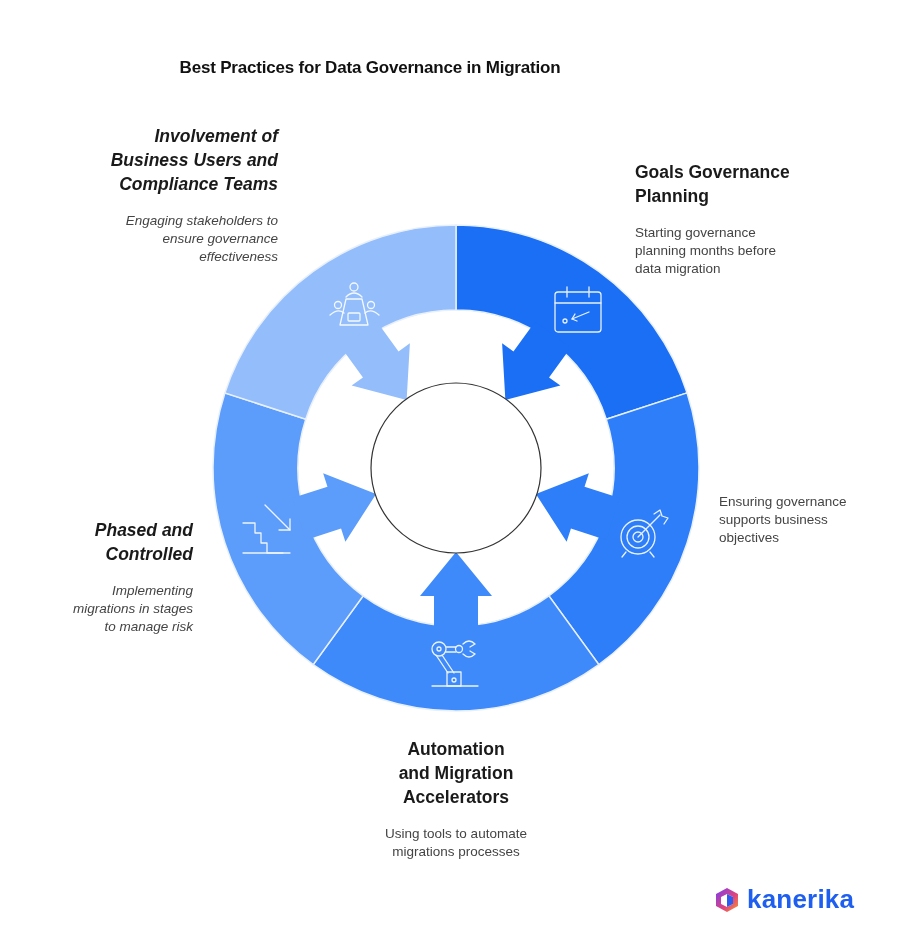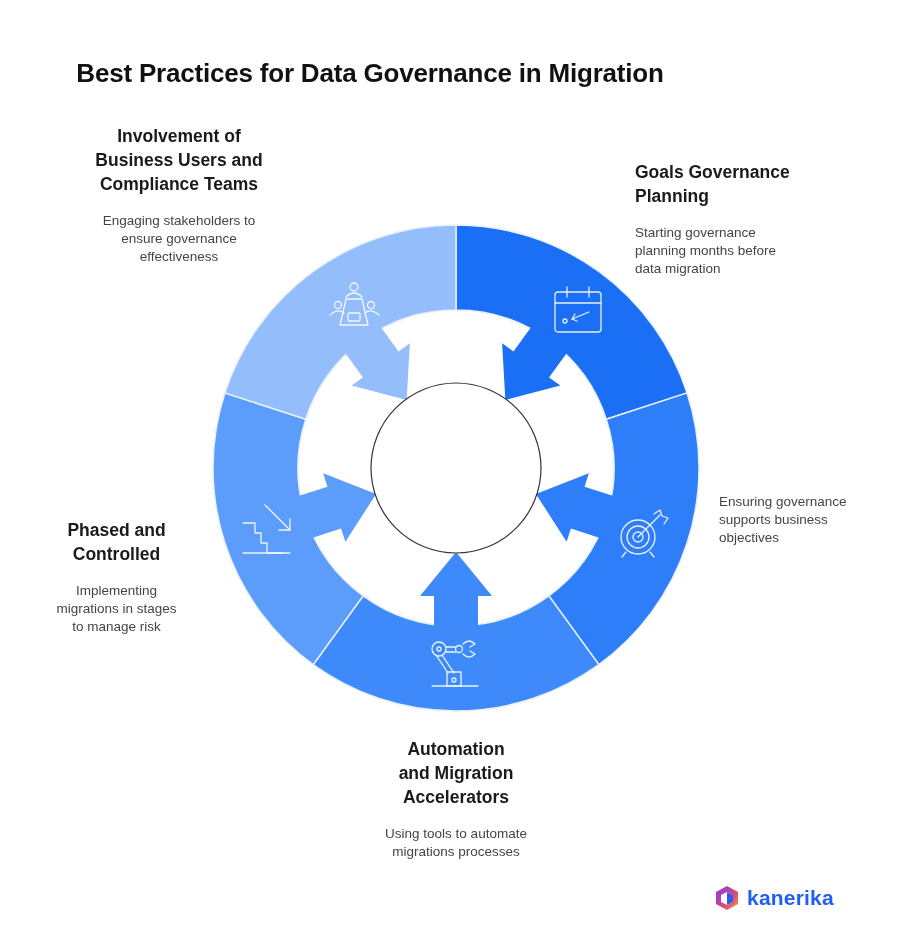--- a/index.html
+++ b/index.html
@@ -1,25 +1,25 @@
 <!DOCTYPE html>
 <html><head>
 <meta charset="utf-8">
 <style>
   html, body { margin:0; padding:0; background:#ffffff; }
   body { width:912px; height:936px; position:relative; overflow:hidden; font-family:"Liberation Sans", "DejaVu Sans", sans-serif; color:#1a1a1a; }
-  .title { position:absolute; left:0; top:58px; width:740px; text-align:center; font-size:26px; font-weight:700; color:#111; letter-spacing:-0.2px; }
+  .title { position:absolute; left:0; top:58px; width:740px; text-align:center; font-size:17px; font-weight:700; color:#111; letter-spacing:-0.2px; }
   .block { position:absolute; }
   .block .h { font-size:17.5px; font-weight:700; line-height:24px; color:#1a1a1a; }
   .block .d { font-size:13.5px; line-height:18px; color:#444; margin-top:16px; }
-  .right-align { text-align:center; }
+  .right-align { text-align:right;font-style:italic; }
   .center-align { text-align:center; }
   svg.diagram { position:absolute; left:0; top:0; }
   .logo { position:absolute; left:713px; top:884px; display:flex; align-items:center; gap:6px; }
-  .logo .word { font-size:21px; font-weight:700; color:#1f5ff0; letter-spacing:0.2px; }
+  .logo .word { font-size:26px; font-weight:700; color:#1f5ff0; letter-spacing:0.2px; }
 </style>
 </head>
 <body>
 
 <div class="title">Best Practices for Data Governance in Migration</div>
 
 <svg class="diagram" width="912" height="936" viewBox="0 0 912 936">
   <g id="ring">
       <path d="M456,225 A243,243 0 0 1 687.1067334597224,392.90887036688775 L606.2669295746342,419.1753148887583 A158,158 0 0 0 456,310 Z" fill="#1A6FF5" stroke="#E8F0FE" stroke-width="1.5"></path>
       <polygon points="505.3739611925677,400.0425724725044 560.3611240909347,385.6060938025358 549.0348861696855,377.37710027044113 570.782940504507,347.4434714785681 535.1861927520092,321.5809203776993 513.4381384171877,351.5145491695723 502.11190049593847,343.28555563747767" fill="#1A6FF5"></polygon>

